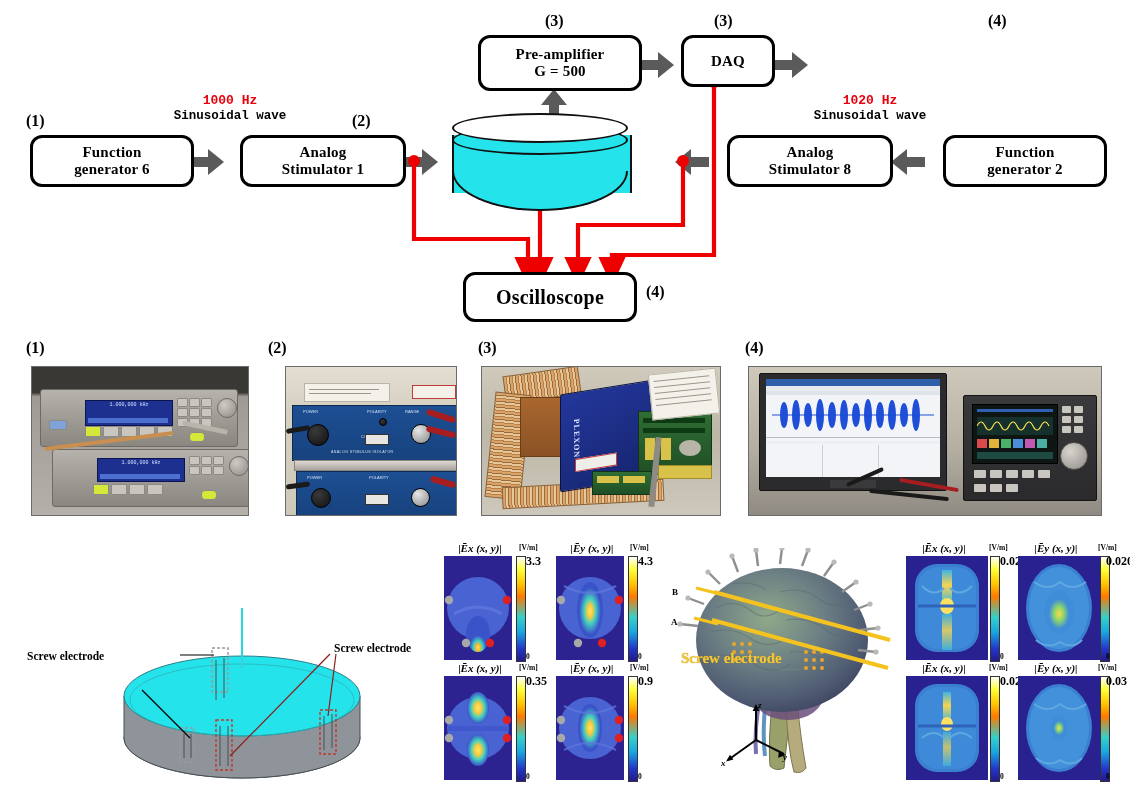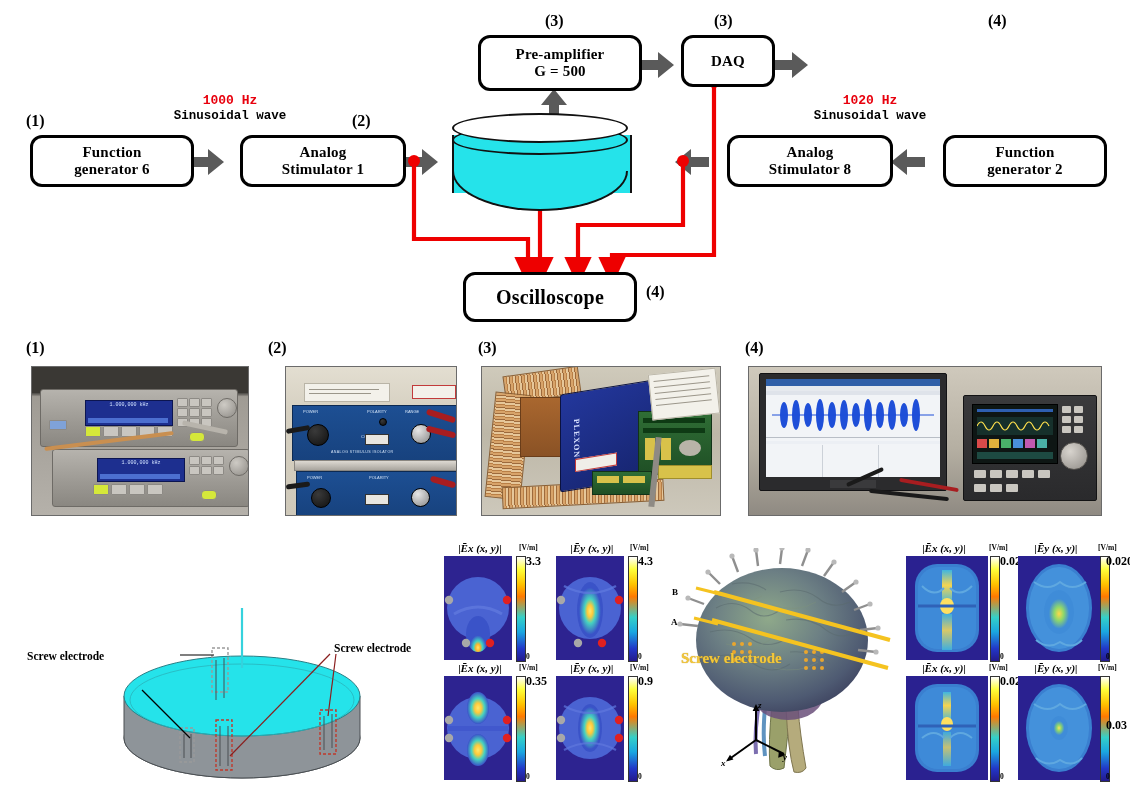--- a/index.html
+++ b/index.html
@@ -750,16 +750,16 @@
         <stop offset="100%" stop-color="#3f8cd8"></stop>
       </radialGradient>
     </defs>
     <ellipse cx="41" cy="52" rx="33" ry="44" fill="#3a7fd0"></ellipse>
     <ellipse cx="41" cy="52" rx="30" ry="41" fill="#4694dc" opacity=".9"></ellipse>
     <ellipse cx="41" cy="52" rx="9" ry="12" fill="url(#hEy2)"></ellipse>
     <path d="M16,28 q14,10 26,0 q12,10 26,0" stroke="#5fa8e0" stroke-width="2" fill="none"></path>
     <path d="M18,82 q12,10 24,2 q12,8 22,-2" stroke="#5fa8e0" stroke-width="2" fill="none"></path>
   </svg>
   <div class="cbar" style="left:1100px;top:676px;height:104px;"></div>
-  <div class="cbar-max" style="left:1106px;top:674px;margin-top:44px;">0.03</div>
+  <div class="cbar-max" style="left:1106px;top:674px;">0.03</div>
   <div class="cbar-min" style="left:1106px;top:772px;">0</div>
 
 </div>
 
 </body></html>

